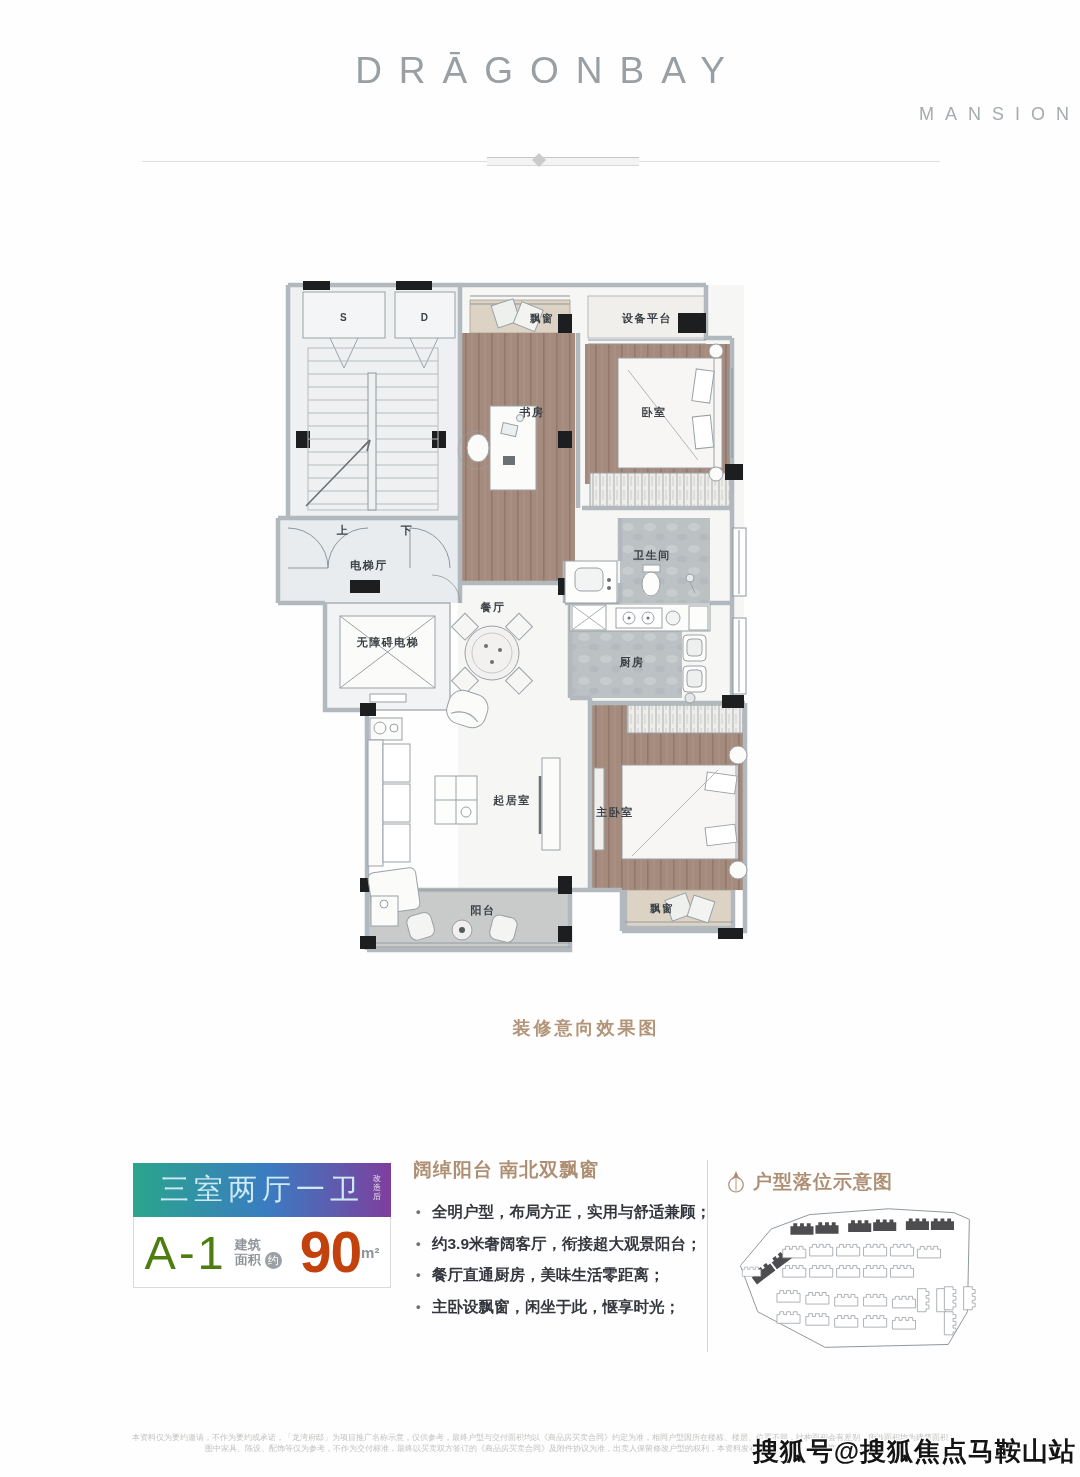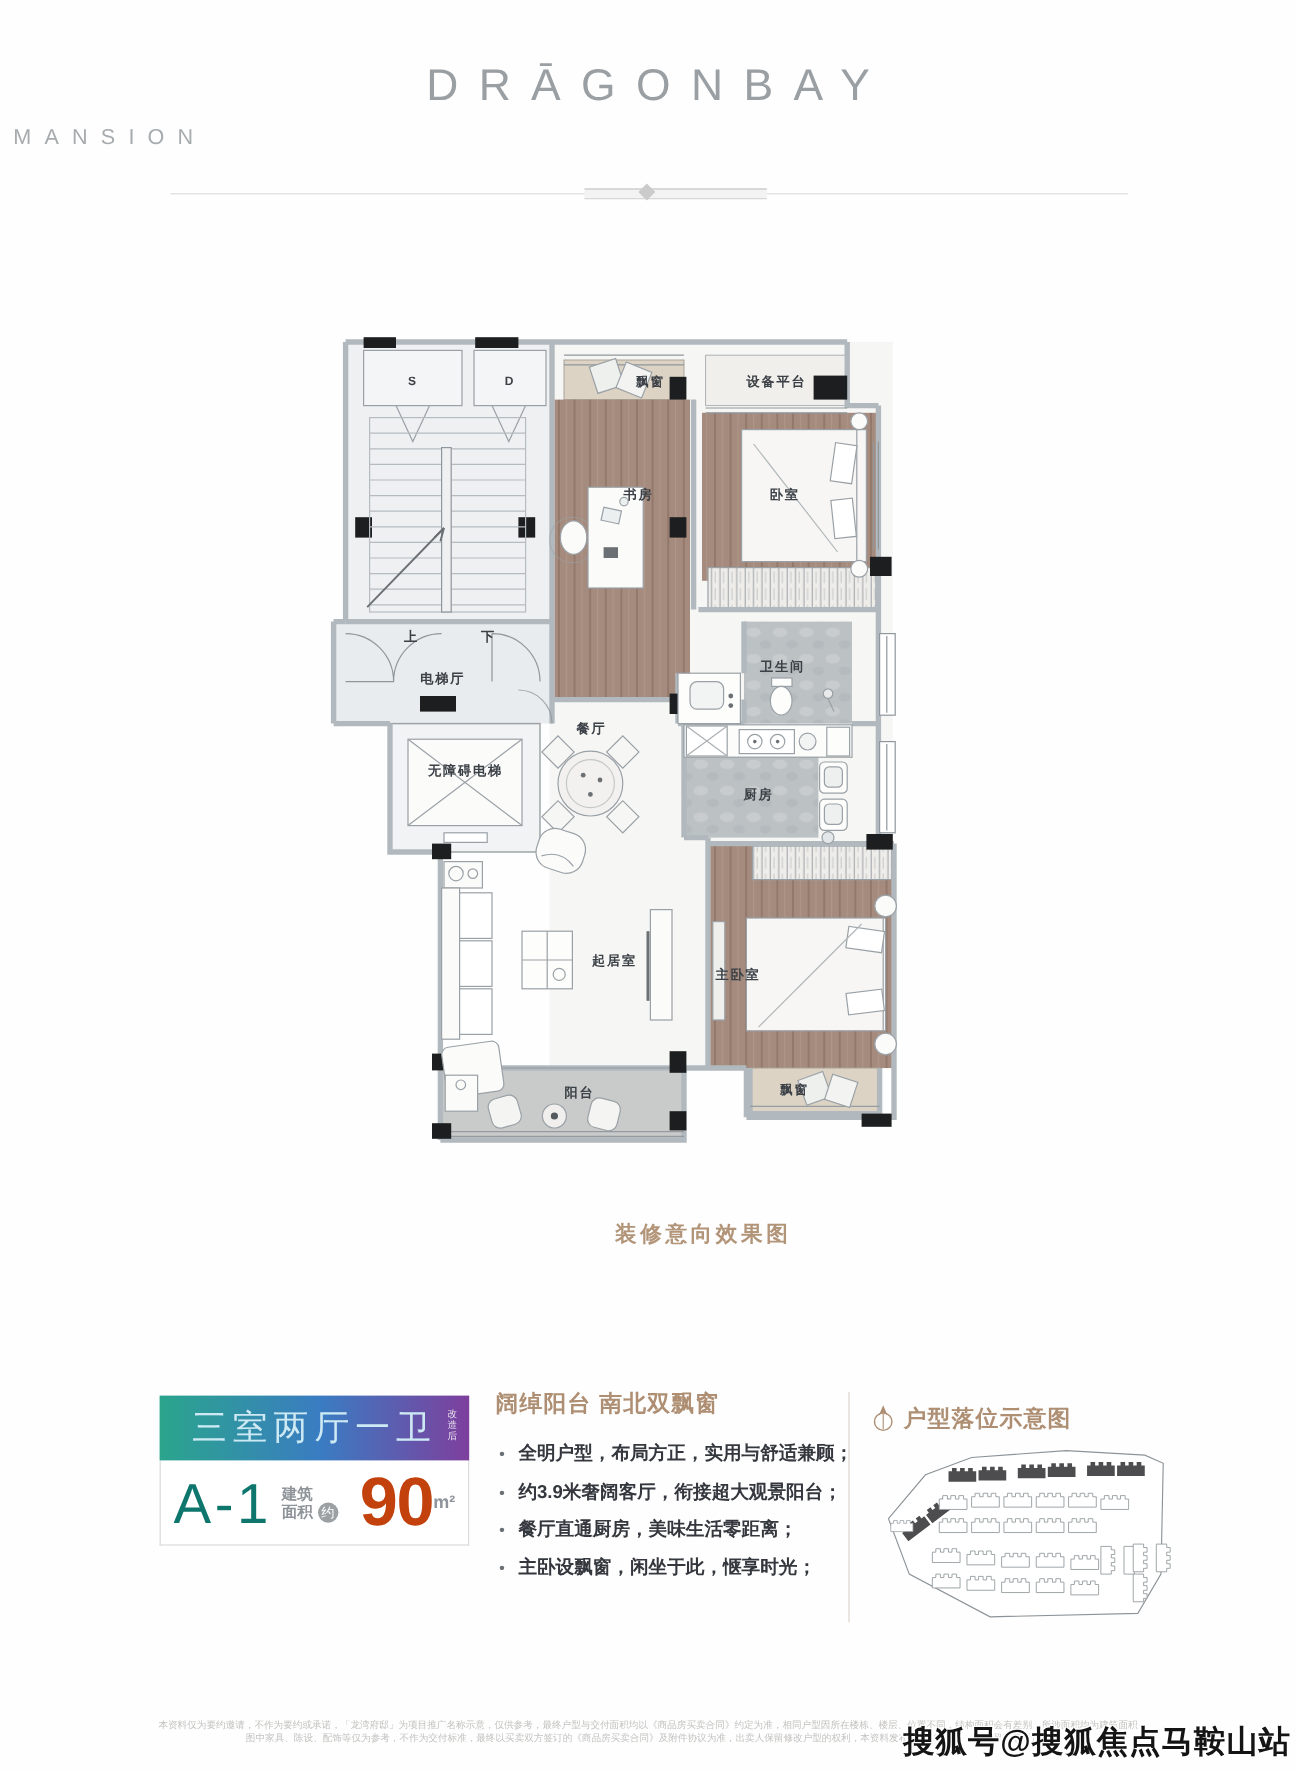--- a/index.html
+++ b/index.html
@@ -2,21 +2,21 @@
 <html><head>
 <meta charset="utf-8">
 <style>
   html,body{margin:0;padding:0;background:#e9e9e9;}
   .page{position:relative;width:1080px;height:1477px;margin:0 auto;background:#fefefe;
         font-family:"Liberation Sans",sans-serif;overflow:hidden;}
 
   
   .brand{position:absolute;top:50px;left:0;width:100%;text-align:center;
          font-size:37px;font-weight:300;color:#999fa3;letter-spacing:17px;text-indent:17px;}
-  .brand-sub{position:absolute;top:104px;left:0;width:100%;text-align:left;
+  .brand-sub{position:absolute;top:104px;left:0;width:100%;text-align:right;
          font-size:18px;font-weight:300;color:#a6abae;letter-spacing:11px;text-indent:11px;}
   .divider-line{position:absolute;top:161px;left:142px;width:798px;border-top:1px solid #dedede;}
   .divider-center{position:absolute;top:157px;left:487px;width:152px;height:7px;
          border-top:1px solid #c6c6c6;border-bottom:1px solid #d8d8d8;background:#f3f3f3;}
   .divider-diamond{position:absolute;top:155px;left:534px;width:10px;height:10px;
          background:#cbcbcb;transform:rotate(45deg);}
 
   
   .floorplan{position:absolute;left:270px;top:278px;width:490px;height:700px;}
   .fp-label{font-weight:600;fill:#3c4147;letter-spacing:1.5px;}
@@ -26,21 +26,21 @@
 
   
   .badge{position:absolute;left:133px;top:1163px;width:258px;}
   .badge-top{position:relative;height:54px;display:flex;align-items:center;justify-content:center;
        background:linear-gradient(90deg,#2aa58c 0%,#3a7cc2 52%,#7e3f9d 100%);
        font-size:29px;font-weight:300;color:#cde9f4;letter-spacing:5px;}
   .badge-note{position:absolute;right:7px;top:11px;width:11px;font-size:8px;line-height:9px;
        color:rgba(255,255,255,.85);word-break:break-all;}
   .badge-bottom{height:70px;background:#fff;border:1px solid #d9dbdd;border-top:none;
        display:flex;align-items:center;justify-content:center;}
-  .unit-code{font-size:47px;font-weight:300;color:#0f766e;letter-spacing:3px;}
+  .unit-code{font-size:47px;font-weight:300;color:#4d7c0f;letter-spacing:3px;}
   .area-prefix{display:flex;flex-direction:column;font-size:13px;line-height:15px;
        color:#8e9499;font-weight:700;margin:0 4px 0 8px;}
   .approx-circle{width:17px;height:17px;border-radius:50%;background:#9aa0a4;color:#fff;
        font-size:11px;display:flex;align-items:center;justify-content:center;margin-top:16px;}
   .area-value{font-size:57px;font-weight:700;color:#c2410c;letter-spacing:-1px;margin-left:18px;}
   .area-unit{font-size:15px;font-weight:700;color:#8e9499;}
 
   
   .features{position:absolute;left:413px;top:1157px;width:294px;}
   .features-title{font-size:19px;font-weight:700;color:#ae8f73;letter-spacing:1px;}

